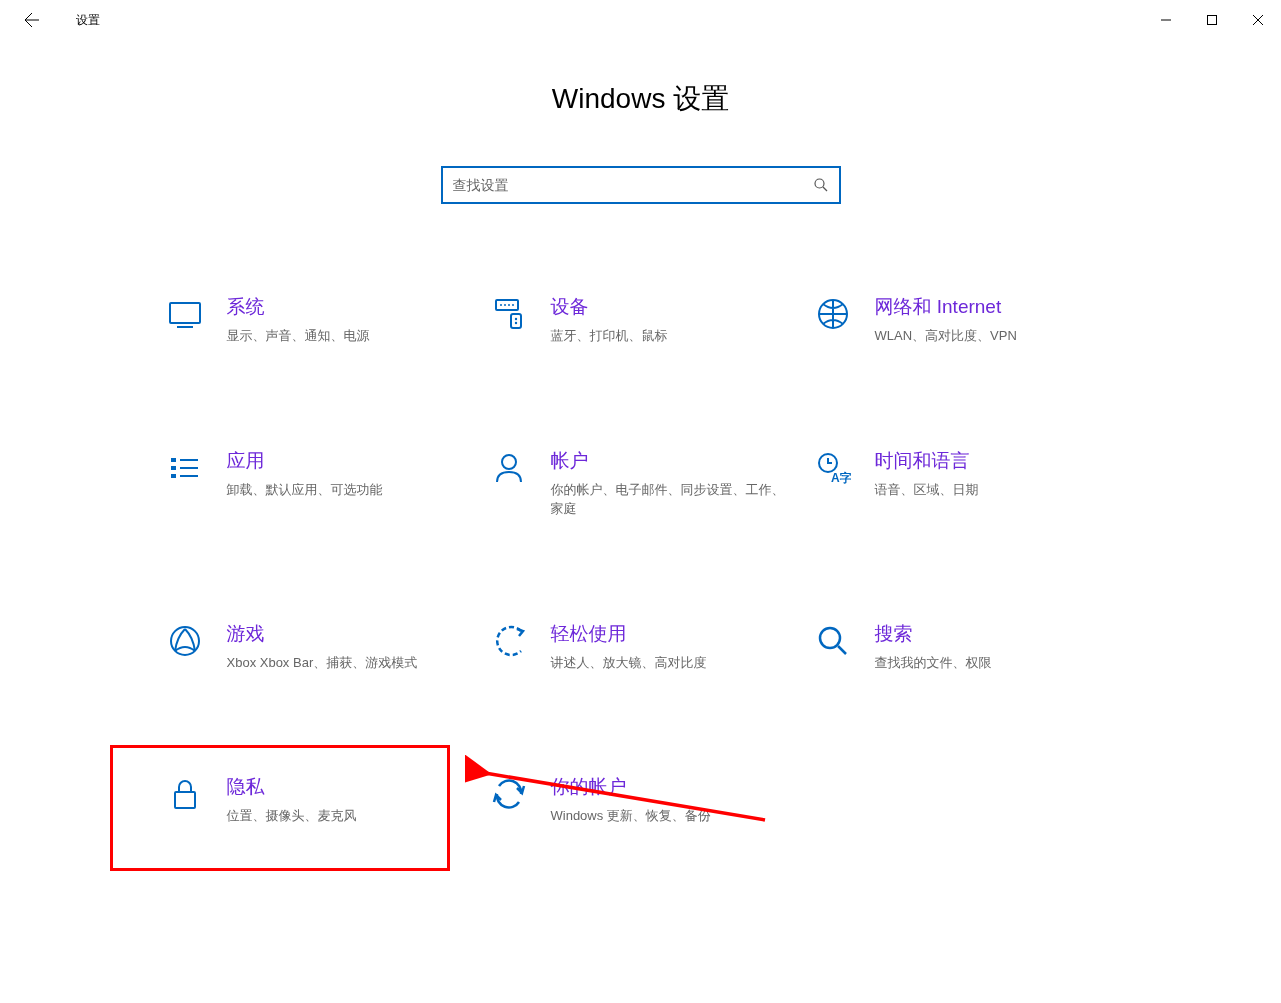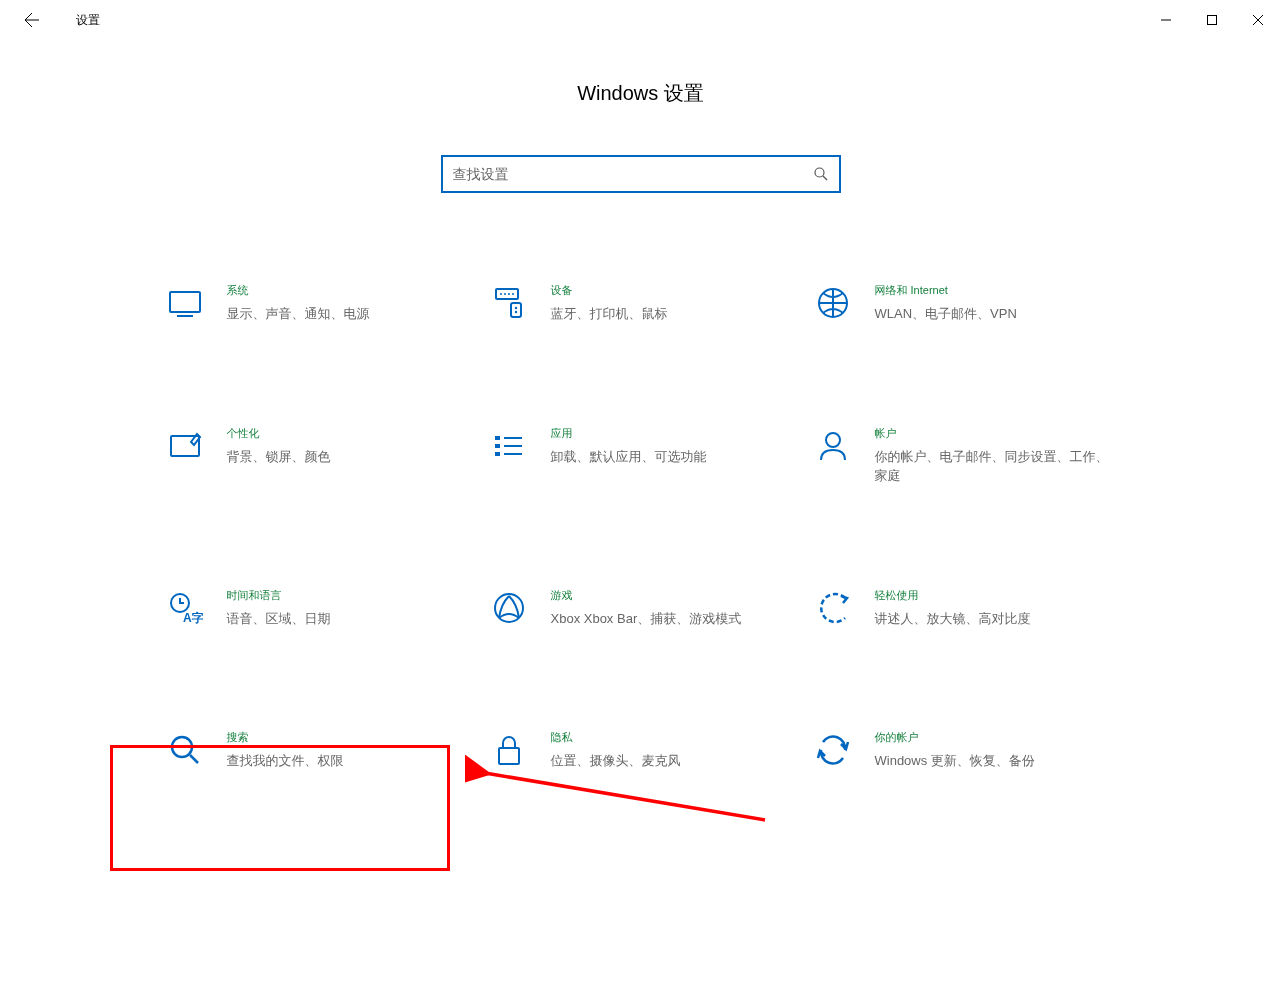--- a/index.html
+++ b/index.html
@@ -37,21 +37,21 @@
 .win-btn {
   width: 46px;
   height: 32px;
   display: flex;
   align-items: center;
   justify-content: center;
   cursor: pointer;
 }
 .main-title {
   text-align: center;
-  font-size: 20px;
+  font-size: 28px;
   font-weight: 300;
   margin-top: 40px;
   color: #000;
 }
 .search-container {
   display: flex;
   justify-content: center;
   margin-top: 48px;
 }
 .search-box {
@@ -96,22 +96,22 @@
   height: 40px;
   flex-shrink: 0;
   color: #0067c0;
   display: flex;
   align-items: center;
   justify-content: center;
   text-align: right;
 }
 .tile-text { flex: 1; }
 .tile-title {
-  font-size: 11px;
-  color: #15803d;
+  font-size: 19px;
+  color: #6d28d9;
   margin-bottom: 6px;
   font-weight: 400;
 }
 .tile-sub {
   font-size: 13px;
   color: #666;
   line-height: 1.5;
 }
 .highlight-box {
   position: absolute;
@@ -207,36 +207,24 @@
 
   <div class="tile">
     <div class="tile-icon">
       <svg width="36" height="36" viewBox="0 0 36 36">
           <circle cx="18" cy="18" r="14" stroke="#0067c0" stroke-width="2" fill="none"></circle>
           <path d="M4 18 H32 M18 4 V32 M8 8 Q18 16 28 8 M8 28 Q18 20 28 28" stroke="#0067c0" stroke-width="2" fill="none"></path>
         </svg>
     </div>
     <div class="tile-text">
       <div class="tile-title">网络和 Internet</div>
-      <div class="tile-sub">WLAN、电子邮件、VPN</div>
-    </div>
-  </div>
-
-  <div class="tile">
-    <div class="tile-icon">
-      <svg width="36" height="36" viewBox="0 0 36 36">
-          <rect x="4" y="8" width="28" height="20" rx="1" stroke="#0067c0" stroke-width="2" fill="none"></rect>
-          <path d="M24 14 L30 6 L33 9 L27 17 Z" stroke="#0067c0" stroke-width="2" fill="none"></path>
-        </svg>
-    </div>
-    <div class="tile-text">
-      <div class="tile-title">个性化</div>
-      <div class="tile-sub">背景、锁屏、颜色</div>
-    </div>
-  </div>
+      <div class="tile-sub">WLAN、高对比度、VPN</div>
+    </div>
+  </div>
+
 
   <div class="tile">
     <div class="tile-icon">
       <svg width="36" height="36" viewBox="0 0 36 36">
           <rect x="4" y="8" width="5" height="4" fill="#0067c0"></rect>
           <rect x="4" y="16" width="5" height="4" fill="#0067c0"></rect>
           <rect x="4" y="24" width="5" height="4" fill="#0067c0"></rect>
           <rect x="13" y="9" width="18" height="2" fill="#0067c0"></rect>
           <rect x="13" y="17" width="18" height="2" fill="#0067c0"></rect>
           <rect x="13" y="25" width="18" height="2" fill="#0067c0"></rect>

